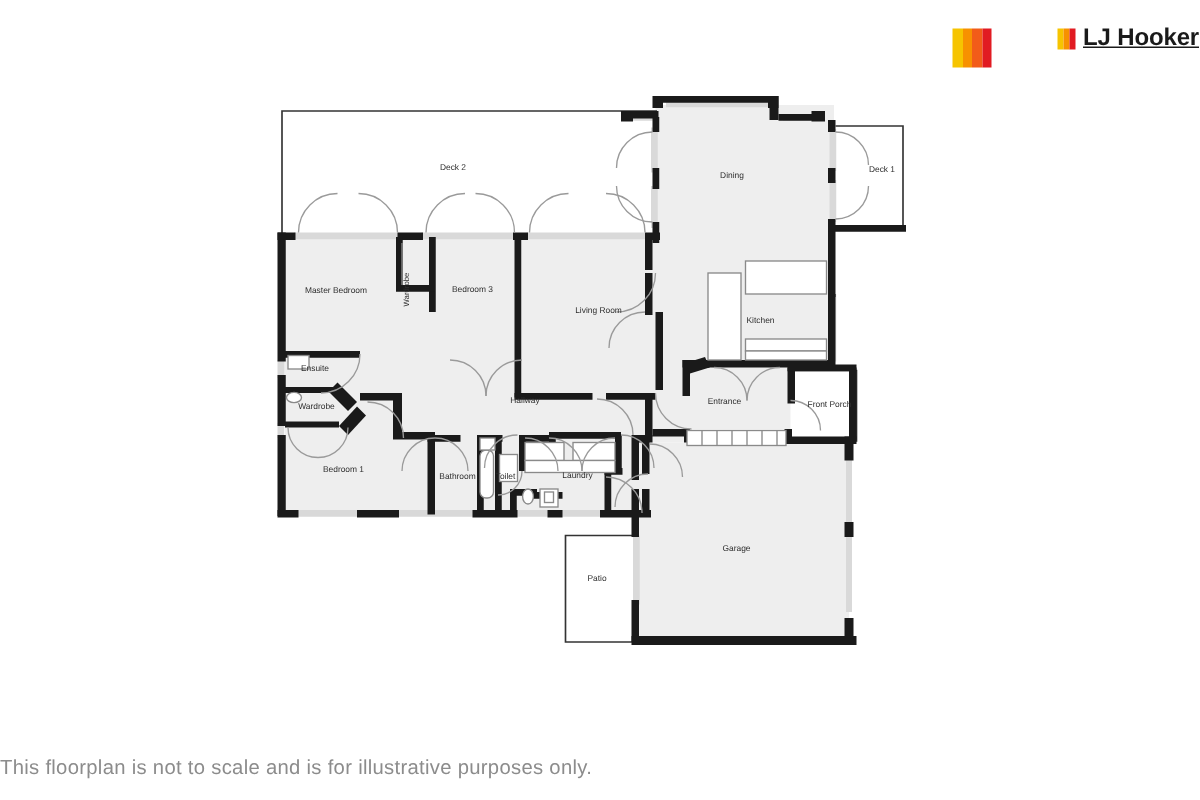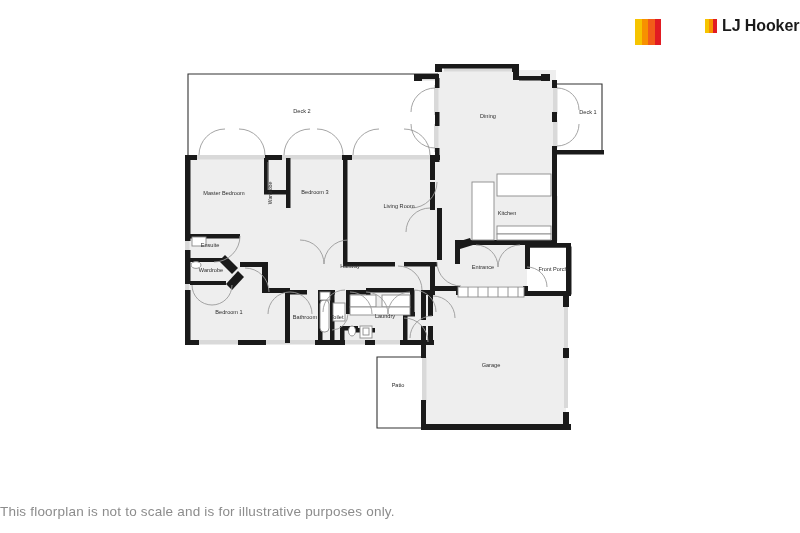--- a/index.html
+++ b/index.html
@@ -59,20 +59,21 @@
   #brand-logo-mark i.s1 { background: #f6c400; }
   #brand-logo-mark i.s2 { background: #f79100; }
   #brand-logo-mark i.s3 { background: #e11b22; }
   #brand-logo-text {
     font-size: 16px;
     font-weight: bold;
     color: #1a1a1a;
     letter-spacing: -0.1px;
     line-height: 1;
     white-space: nowrap;
+    text-decoration: underline;
   }
 
   
   #plan-canvas {
     position: absolute;
     left: 0; top: 0;
     width: 800px;
     height: 533px;
   }
   #plan-svg {

